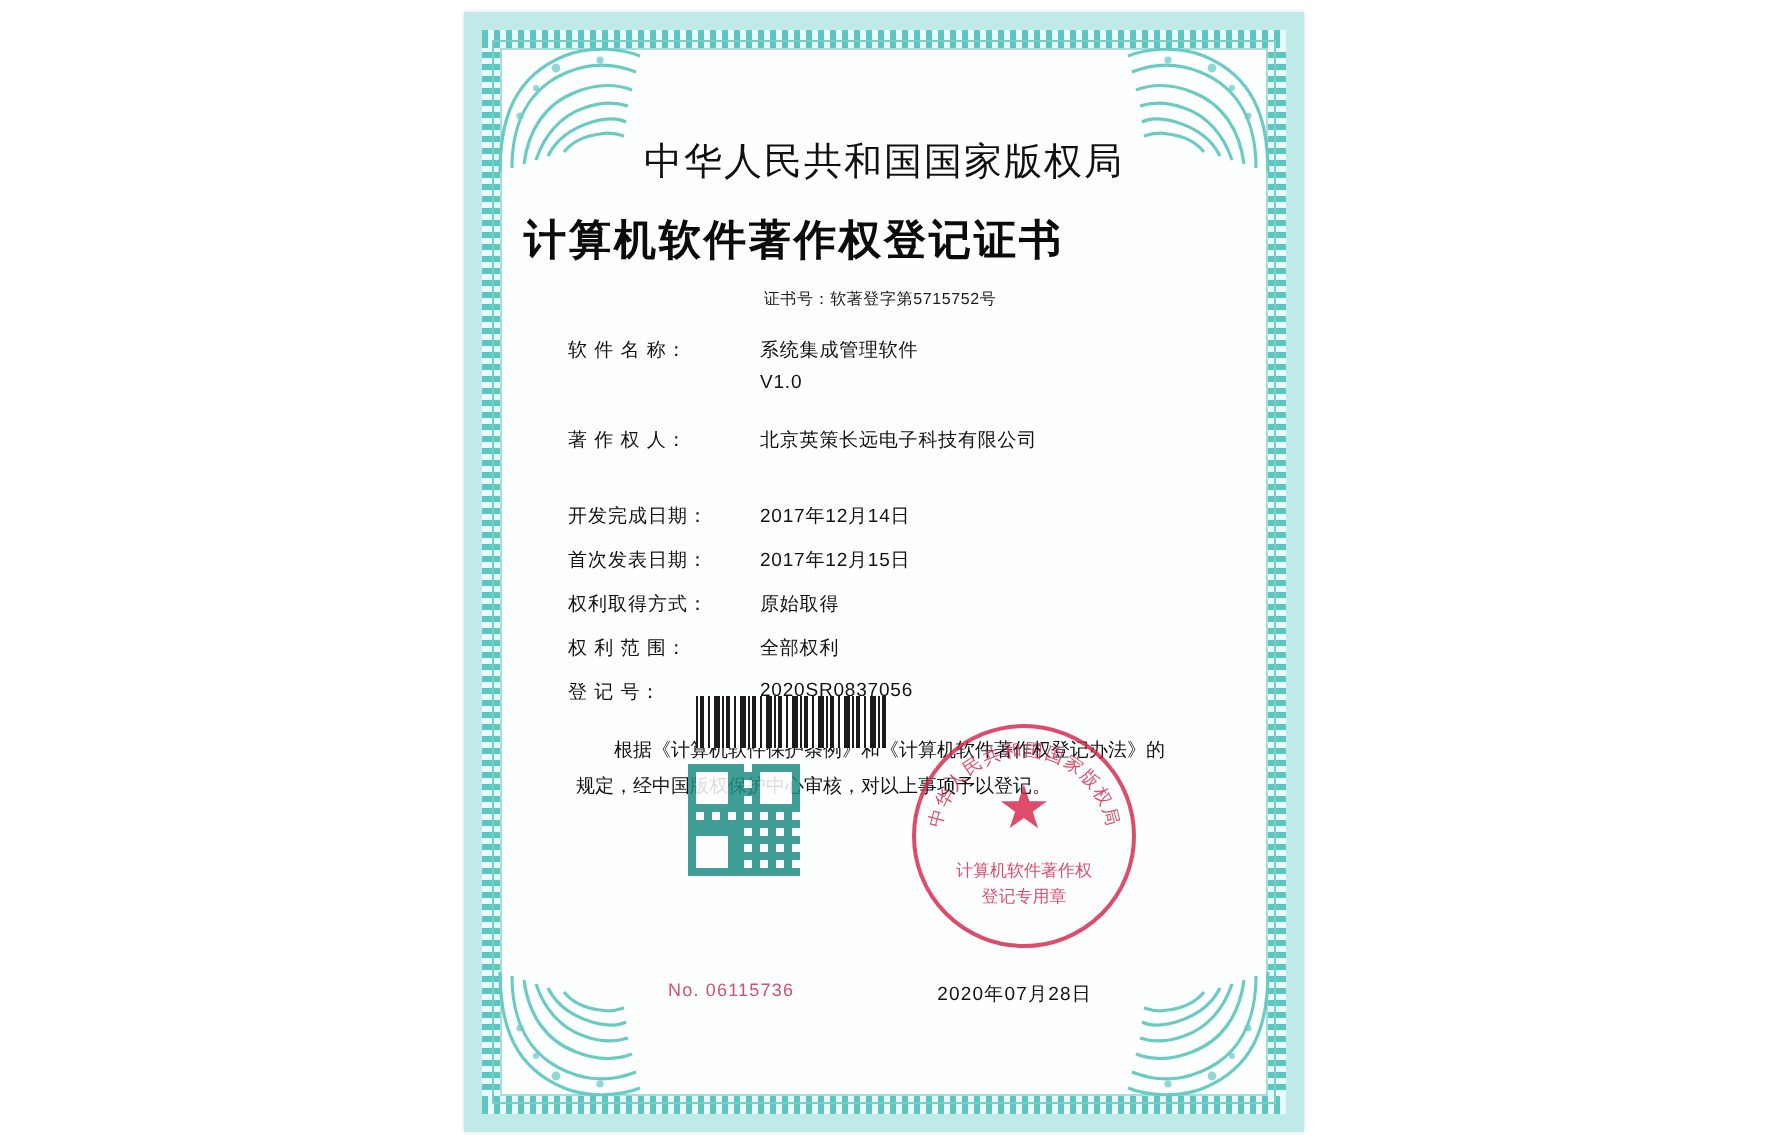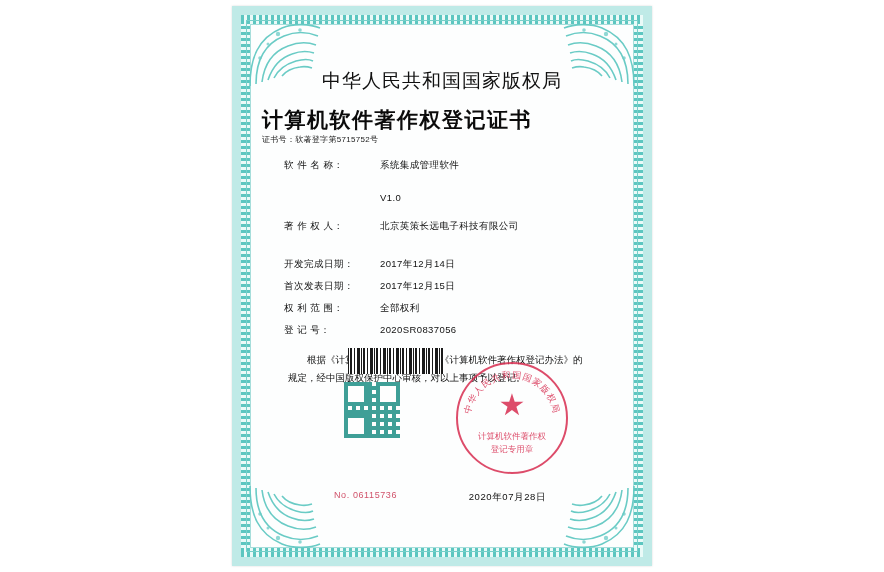--- a/index.html
+++ b/index.html
@@ -99,24 +99,24 @@
   .title-sub {
     font-family: "DejaVu Serif", serif;
     font-size: 21px;
     font-weight: bold;
     letter-spacing: 1.5px;
     color: #0b0b0b;
     margin-top: 12px;
   }
 
   .cert-no {
-    text-align: left;
+    text-align: center;
     font-size: 8px;
     color: #1b1b1b;
-    margin-top: 0;
+    margin-top: 10px;
     padding-right: 4px;
     letter-spacing: 0.3px;
   }
 
   .fields {
     margin-top: 14px;
     padding-left: 22px;
     padding-right: 10px;
   }
 
@@ -134,21 +134,21 @@
     letter-spacing: 0.5px;
     white-space: nowrap;
   }
 
   .field-value {
     flex: 1 1 auto;
     letter-spacing: 0.4px;
   }
   .field-value .value-line2 {
     display: block;
-    margin-top: 20px;
+    margin-top: 4px;
   }
 
   .gap-sm { height: 16px; }
   .gap-xs { height: 8px; }
 
   .statement {
     margin-top: 14px;
     padding-left: 26px;
     padding-right: 18px;
     font-size: 9.5px;
@@ -382,20 +382,24 @@
         <div class="field-row">
           <div class="field-label">开发完成日期：</div>
           <div class="field-value">2017年12月14日</div>
         </div>
 
         <div class="field-row">
           <div class="field-label">首次发表日期：</div>
           <div class="field-value">2017年12月15日</div>
         </div>
 
+        <div class="field-row">
+          <div class="field-label">权利取得方式：</div>
+          <div class="field-value">原始取得</div>
+        </div>
 
         <div class="field-row">
           <div class="field-label">权 利 范 围：</div>
           <div class="field-value">全部权利</div>
         </div>
 
         <div class="field-row">
           <div class="field-label">登 记 号：</div>
           <div class="field-value">2020SR0837056</div>
         </div>

